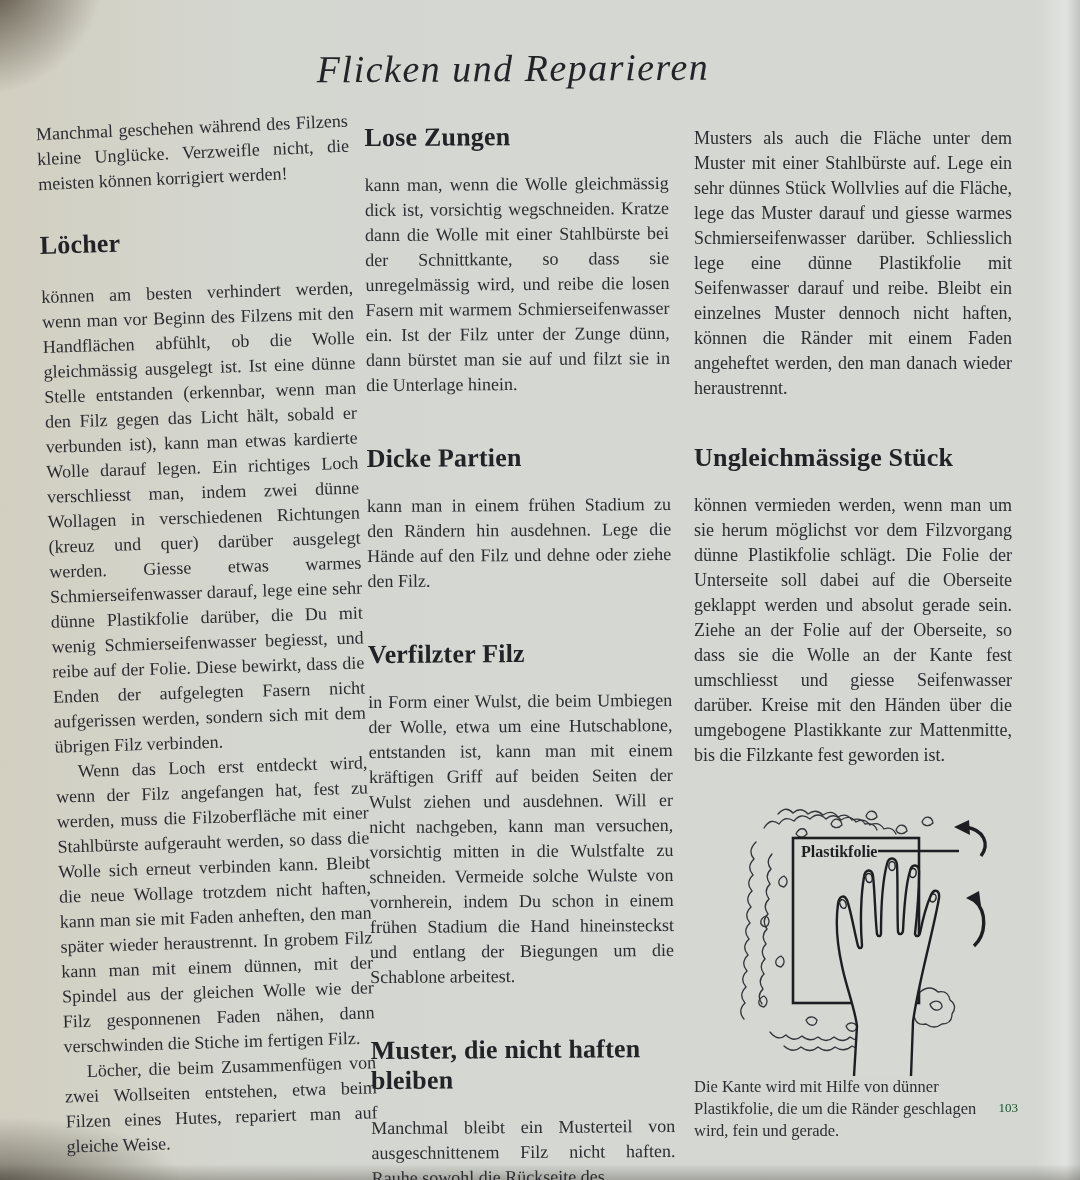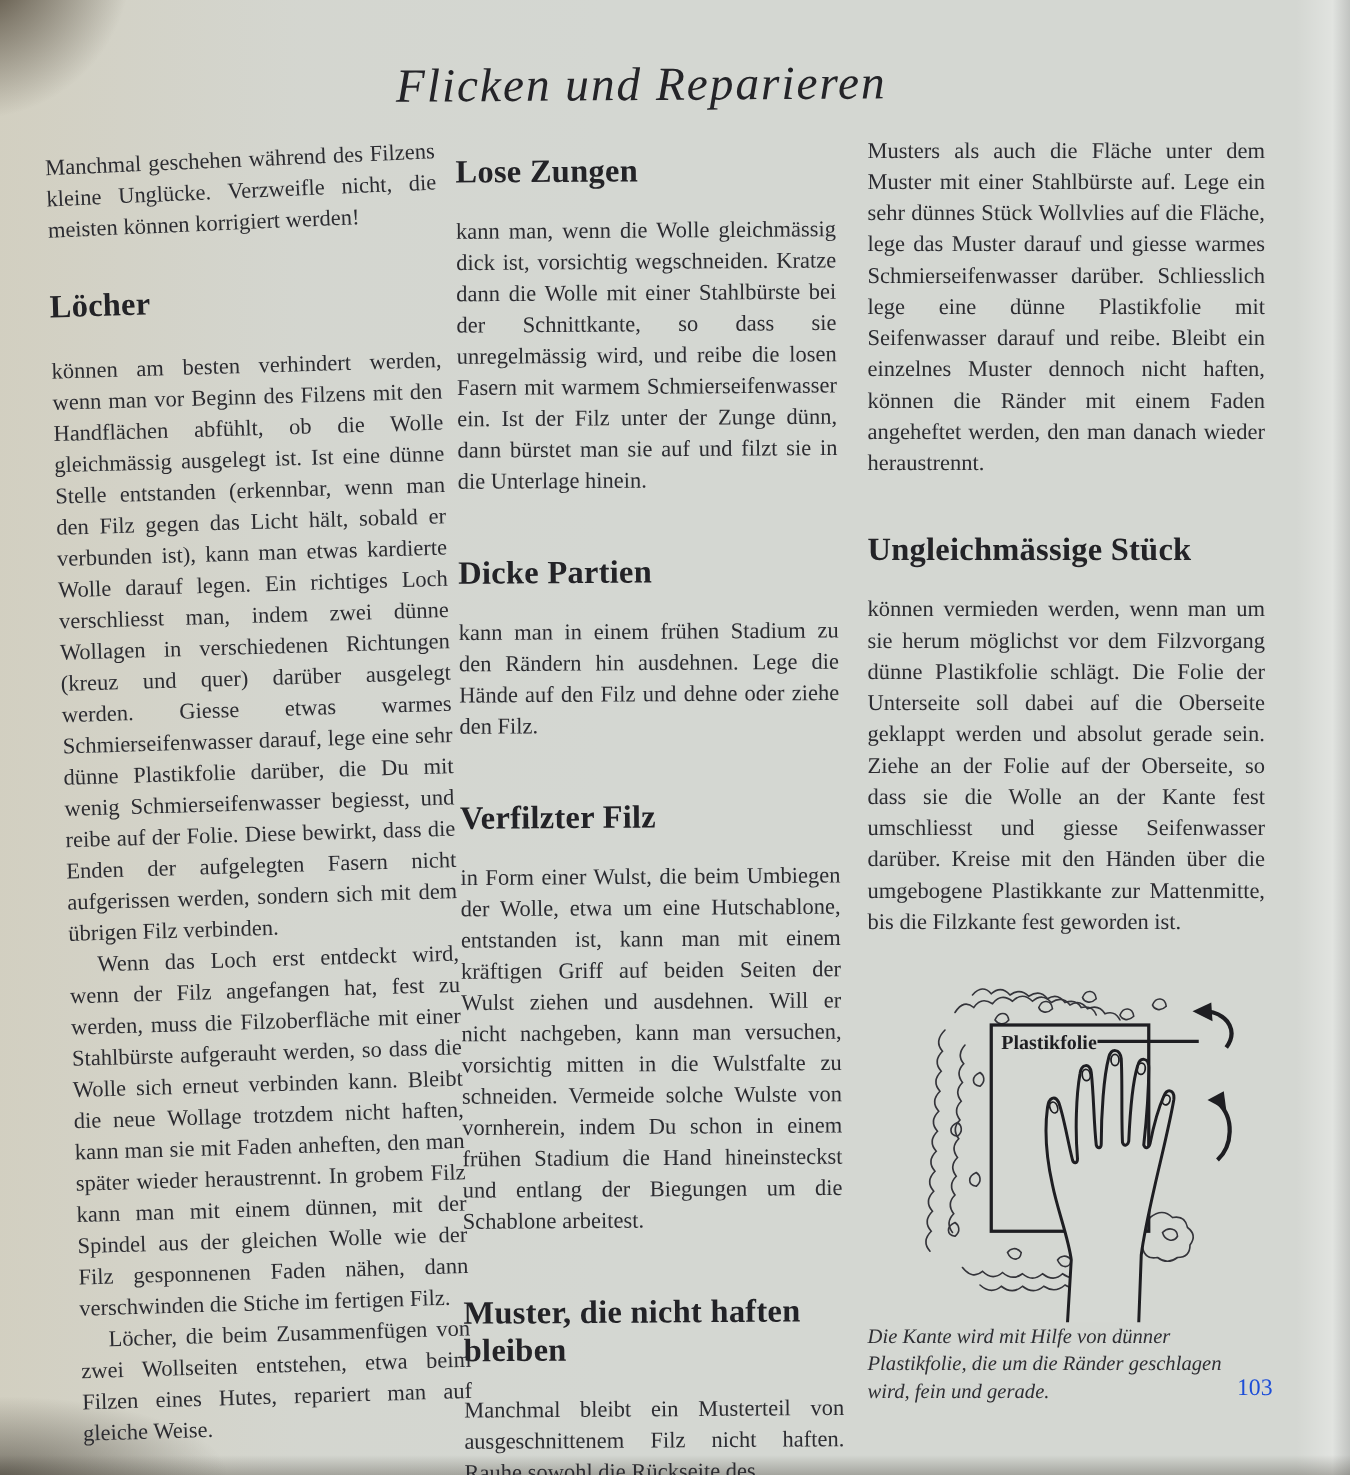--- a/index.html
+++ b/index.html
@@ -27,32 +27,32 @@
   .col h2{
     font-size:26px;line-height:30px;margin:46px 0 20px 0;
     font-weight:bold;color:#232327;text-align:left;letter-spacing:0.2px;
   }
   .col h2.first{margin-top:0;}
   .indent{text-indent:1.25em;}
   .col1{left:36px;top:120px;width:312px;transform:rotate(-1.7deg);transform-origin:0 0;}
   .col1 .intro{margin-bottom:36px;transform:rotate(-0.8deg);}
   .col1 h2{margin:0 0 24px 0;}
   .col2{left:368px;top:122px;width:304px;transform:rotate(-0.4deg);}
-  .col3{left:694px;top:108px;width:318px;}
+  .col3{left:694px;top:126px;width:318px;}
   .col3 h2{margin:42px 0 20px 0;}
   .figure{
     position:relative;margin:26px 0 0 42px;width:262px;height:282px;text-decoration:underline;
   }
   .figure svg{display:block;width:262px;height:282px;}
   .caption{
-    margin-top:6px;font-style:italic;font-size:16.5px;line-height:22px;
+    margin-top:6px;font-size:16.5px;line-height:22px;
     text-align:left;color:#2e2e33;
   }
   .pagenum{
-    position:absolute;right:62px;top:1100px;font-size:19px;color:#1d4ed8;
+    position:absolute;right:62px;top:1100px;font-size:13px;color:#14532d;
   }
   .wool{fill:none;stroke:#34343a;stroke-width:1.3;stroke-linecap:round;}
   .ink{stroke:#1e1e22;fill:none;}
 </style>
 </head>
 <body>
 
 <div class="page">
 
   <h1 class="title">Flicken und Reparieren</h1>

